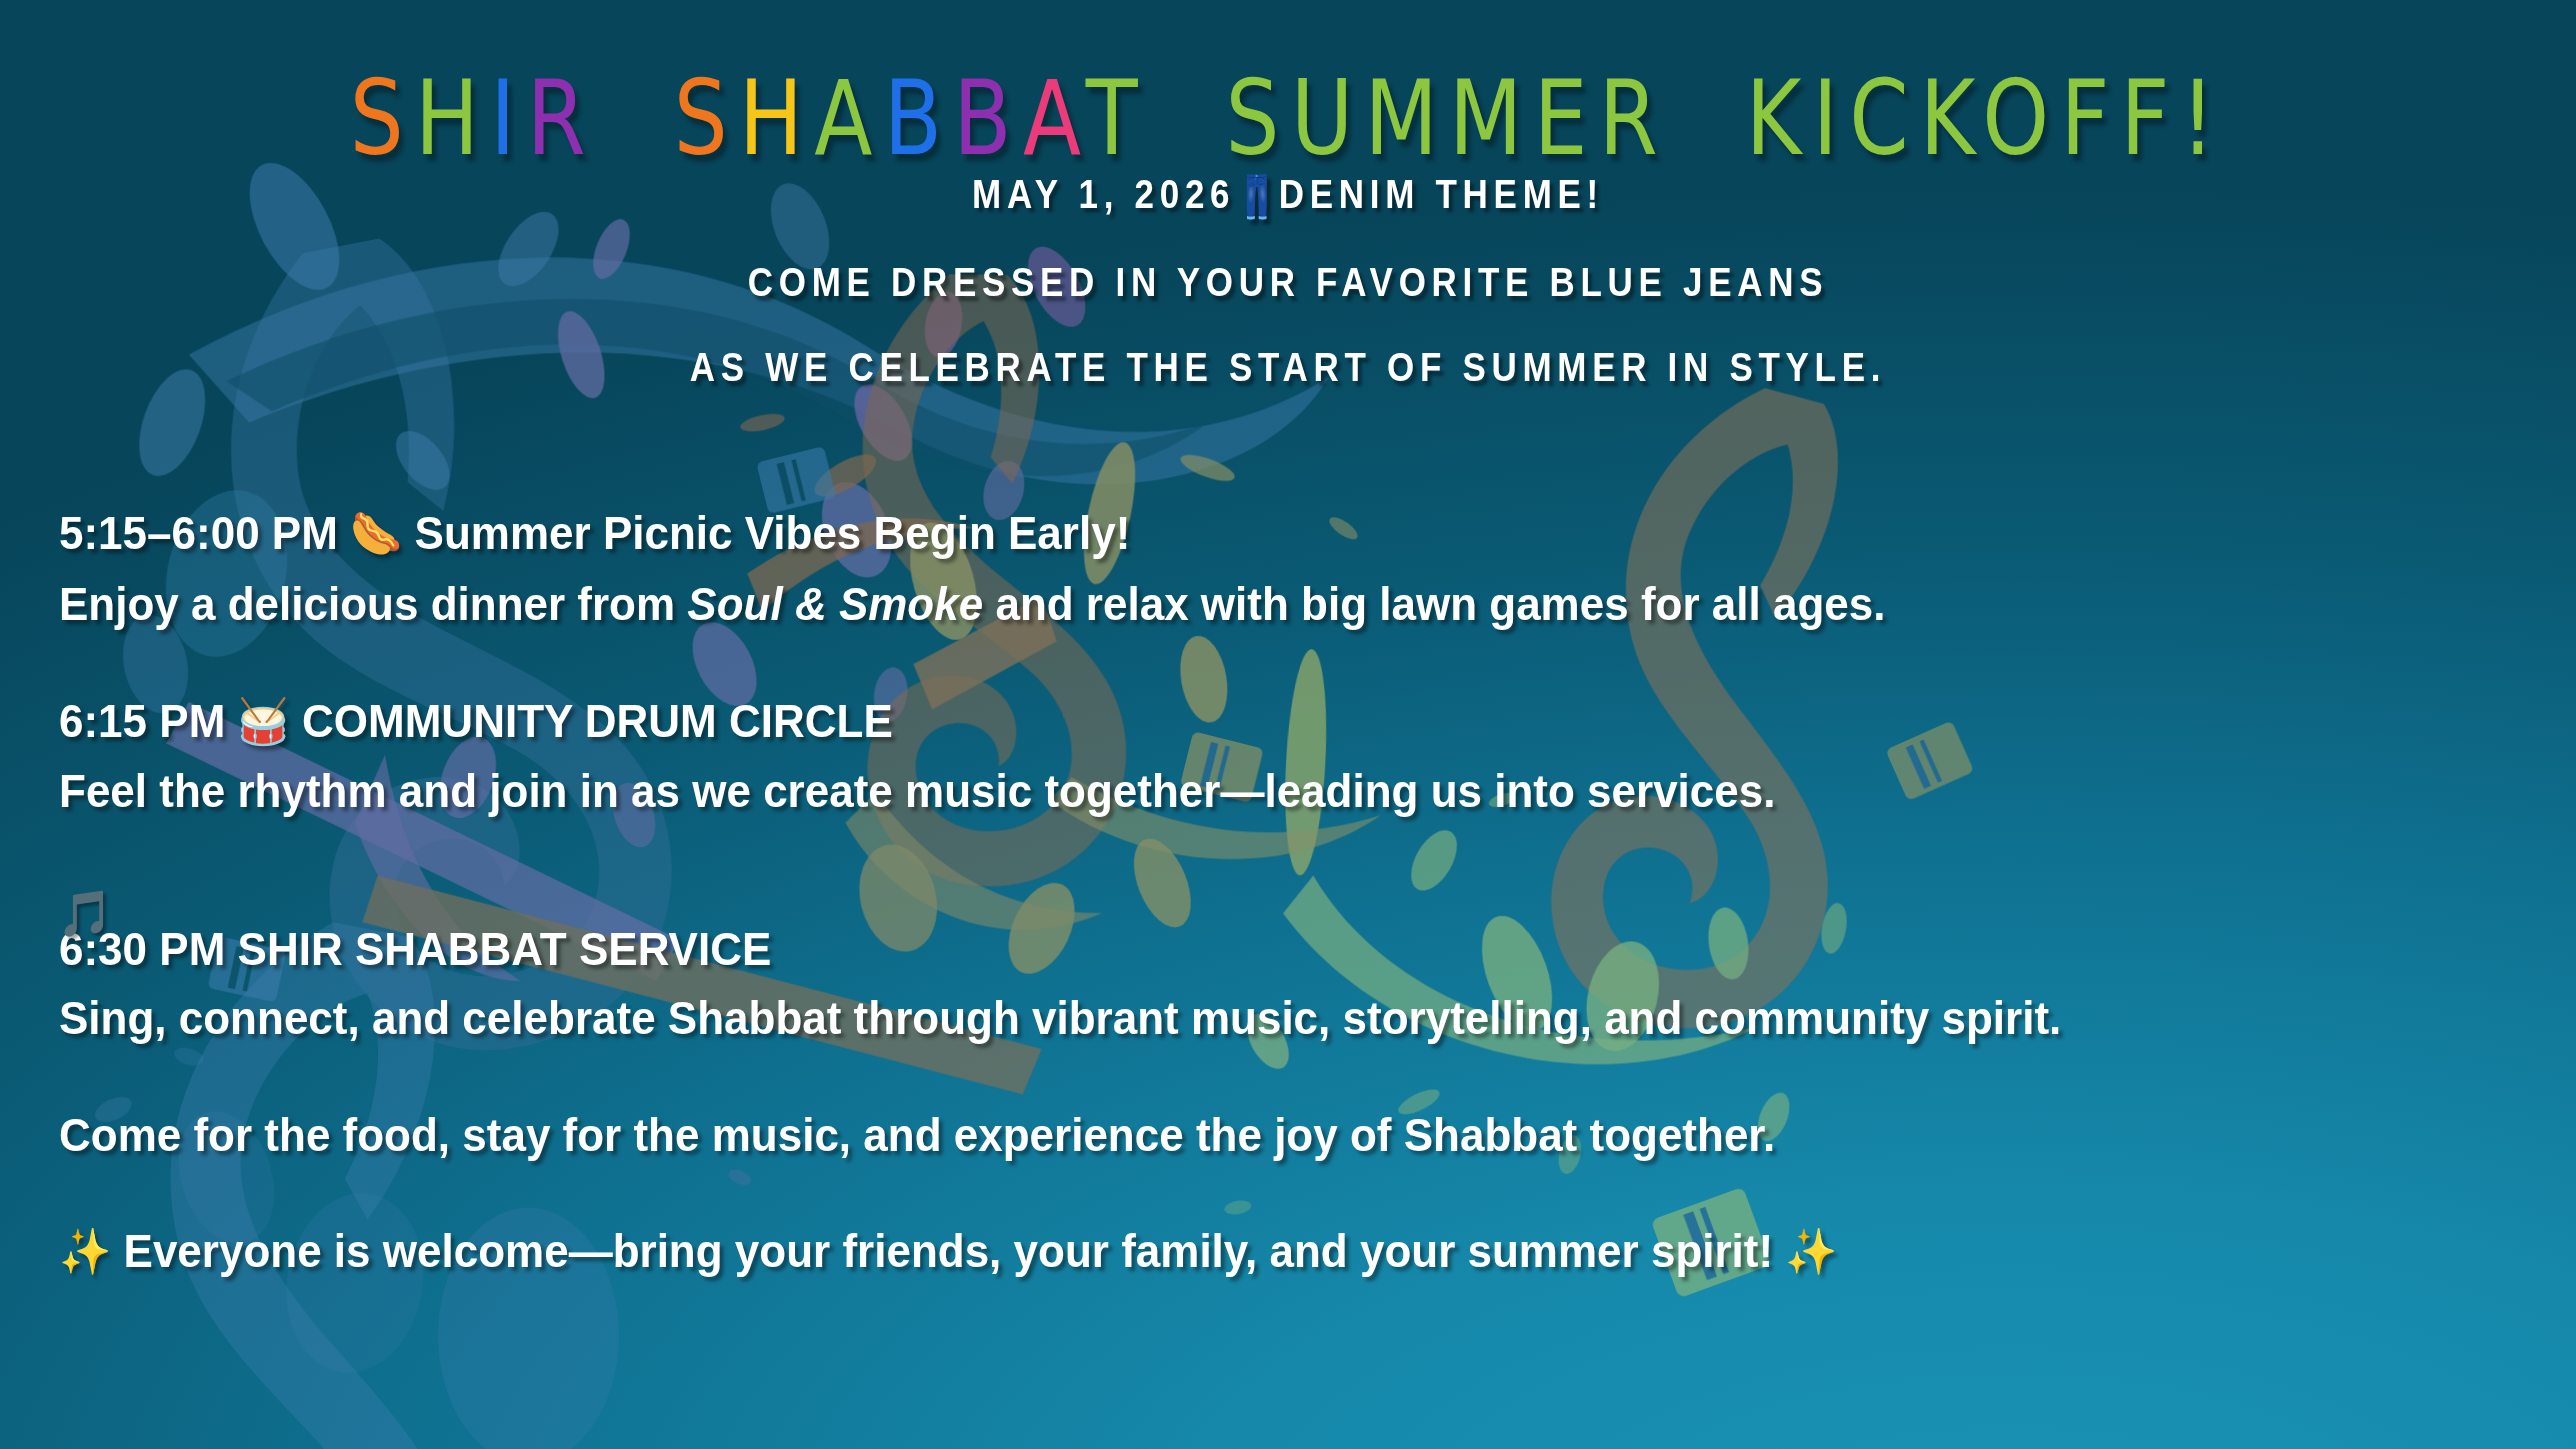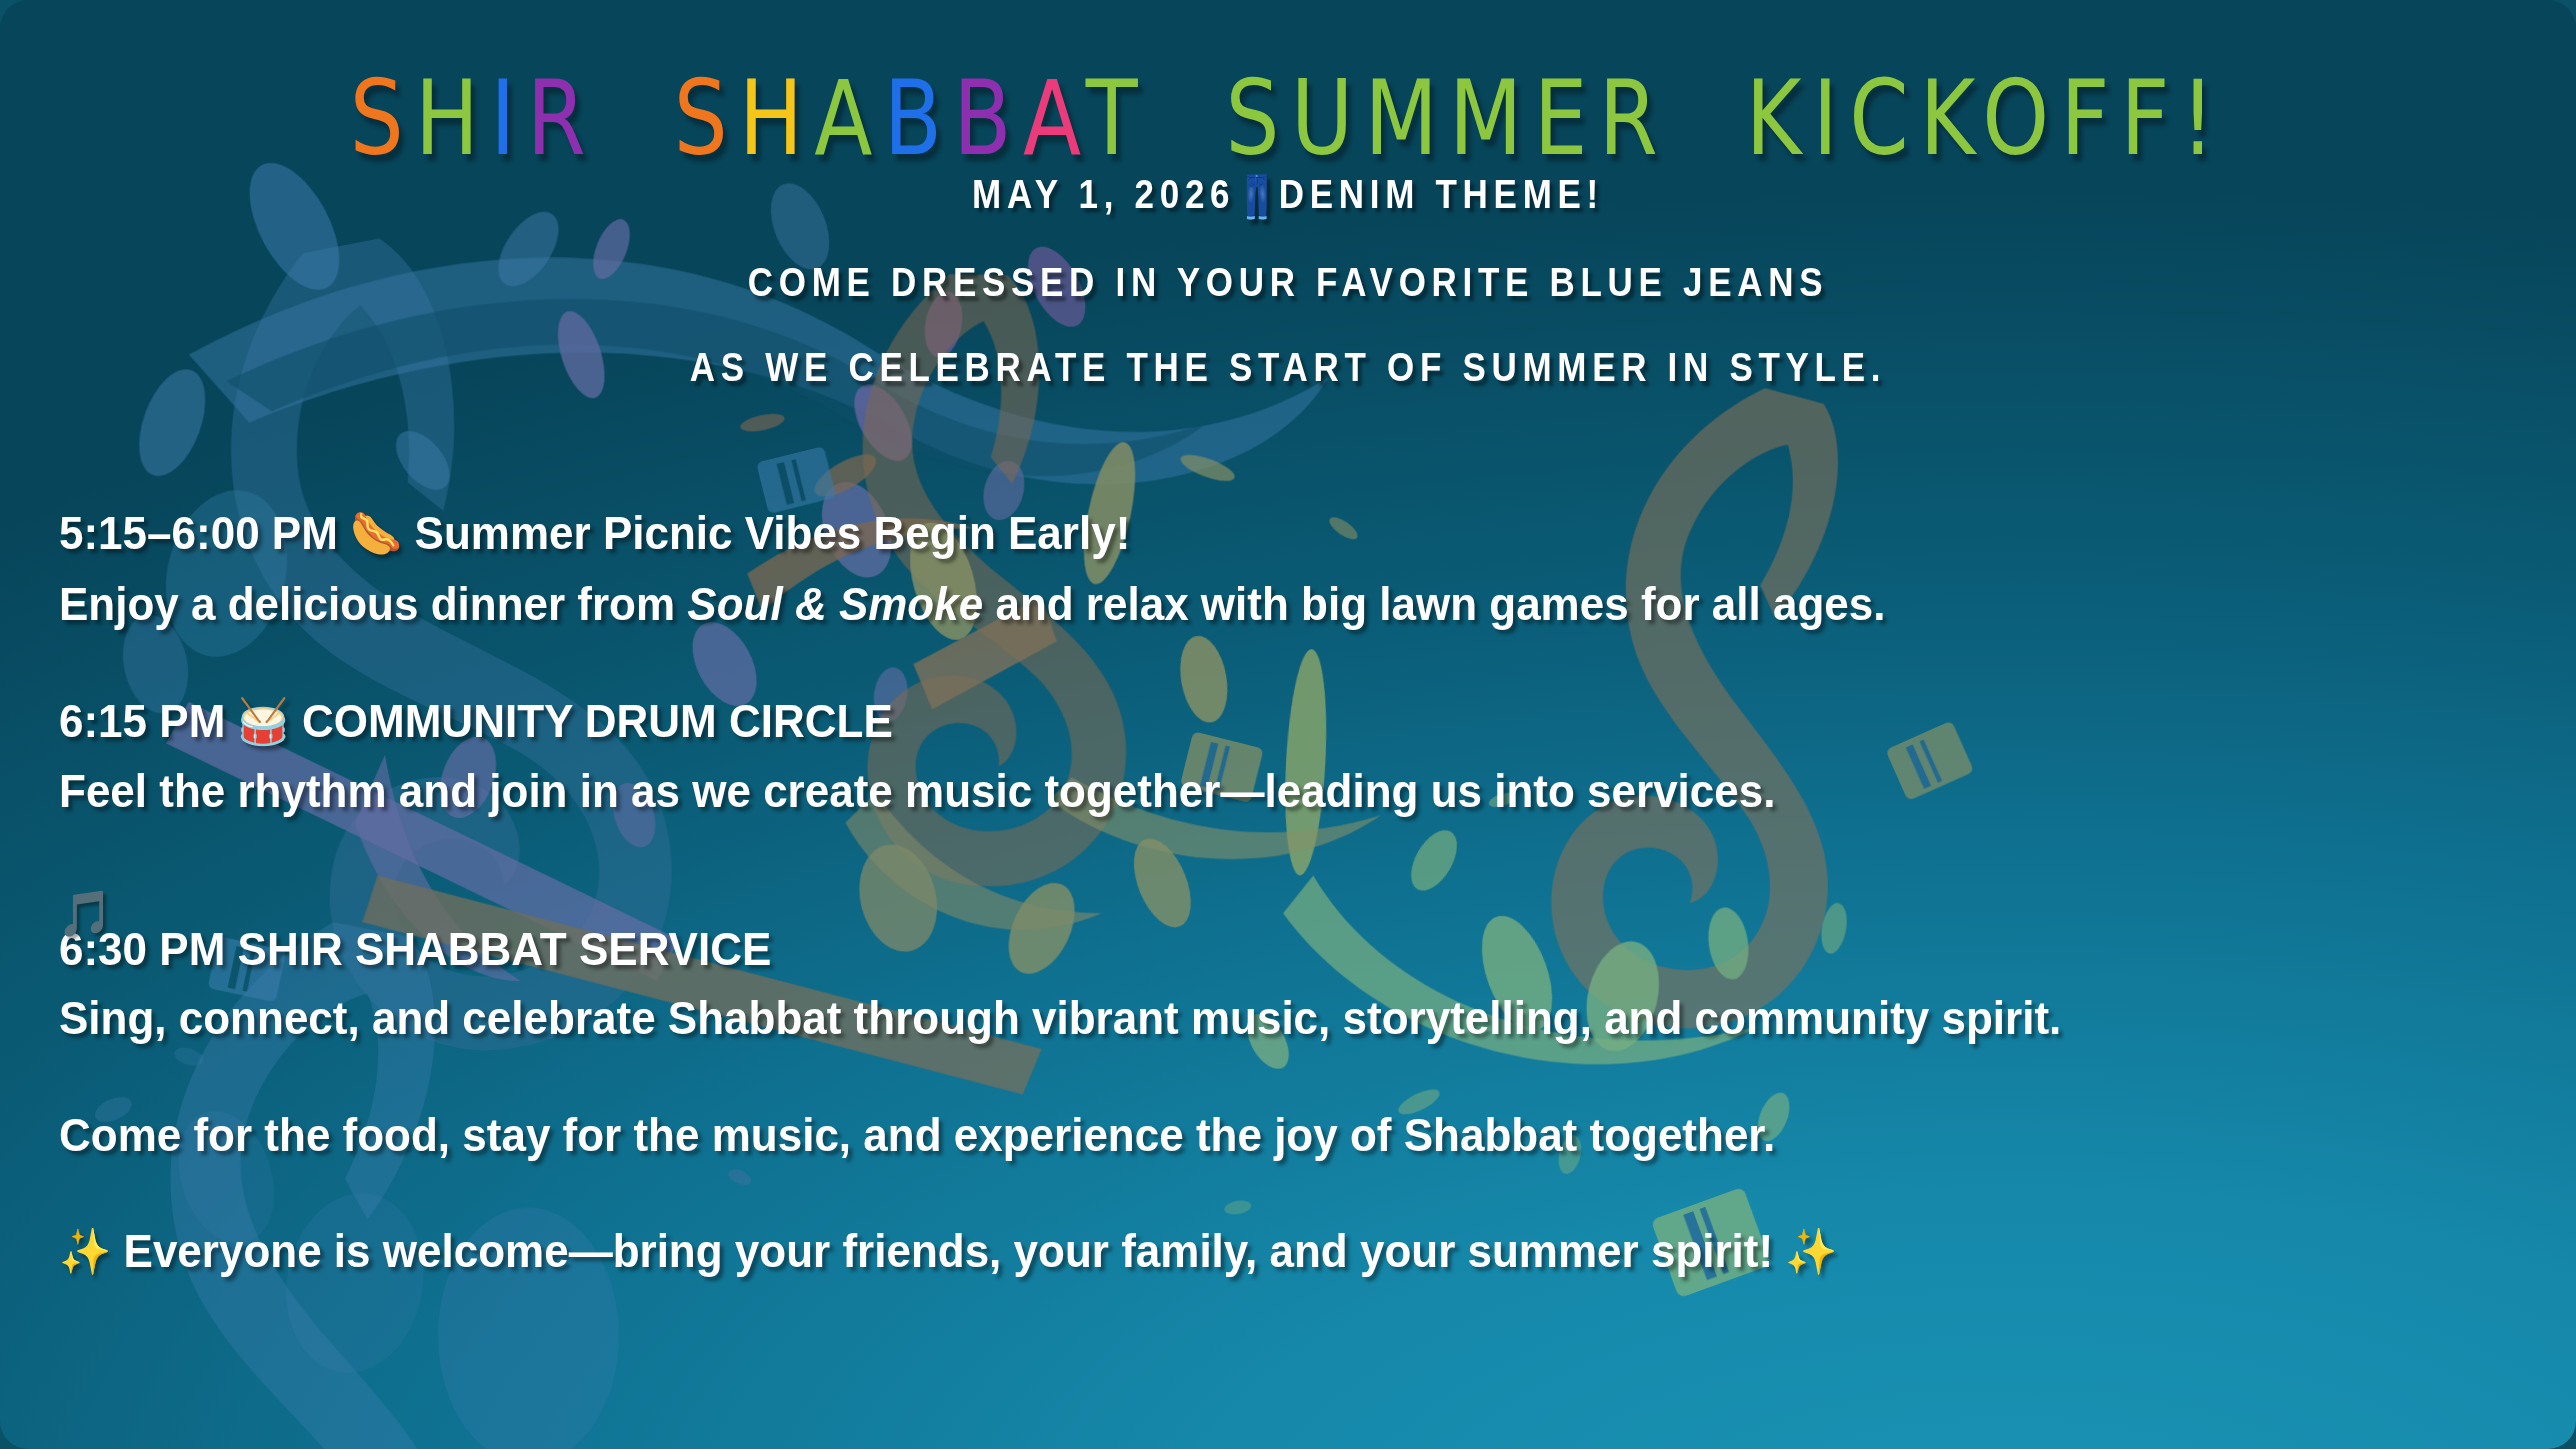--- a/index.html
+++ b/index.html
@@ -6,21 +6,20 @@
   body{
     width:2576px;height:1449px;overflow:hidden;
     font-family:"Liberation Sans",sans-serif;
     background:#0b5166;
   }
   .flyer{
     position:relative;width:2576px;height:1449px;overflow:hidden;
     background:
       radial-gradient(ellipse 120% 95% at 78% 108%, #1a93b4 0%, #1689ab 26%, #0f7191 52%, #0a5a74 74%, #07455a 100%),
       linear-gradient(160deg,#073f52 0%,#0a5166 35%,#0f7693 70%,#1690b2 100%);
-    border-radius: 28px;
   }
   
   .deco{position:absolute;inset:0;overflow:hidden;pointer-events:none;}
   .deco svg{position:absolute;top:0;left:0;width:2576px;height:1449px;}
 
   
   .title{
     position:absolute;left:0;right:0;top:7.5px;
     text-align:center;
     font-family:"DejaVu Sans",sans-serif;

